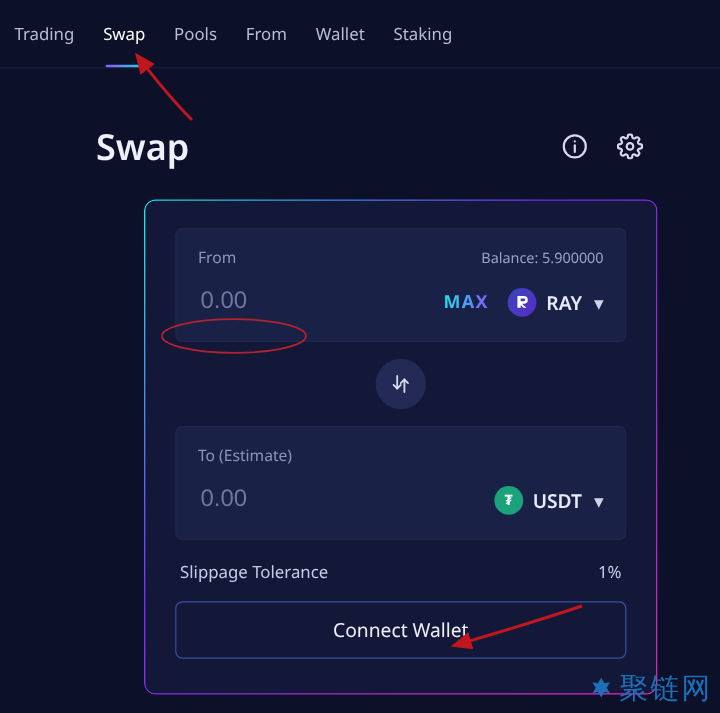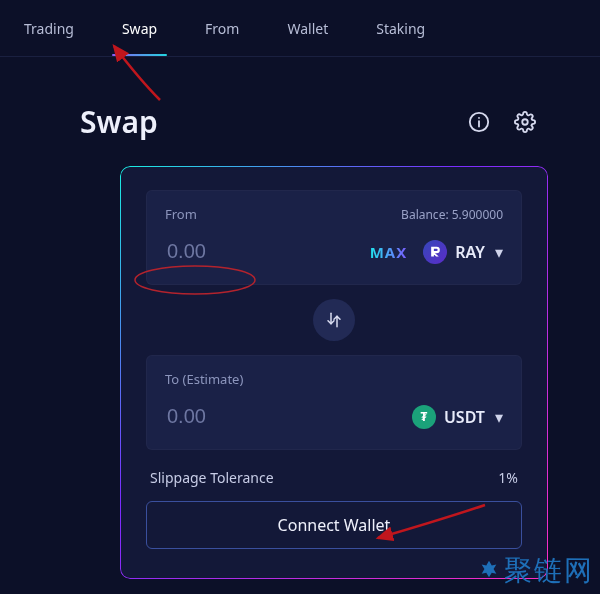--- a/index.html
+++ b/index.html
@@ -1,18 +1,18 @@
 <!DOCTYPE html>
 <html><head>
 <meta charset="utf-8">
 <style>
   html,body{margin:0;padding:0;width:600px;height:594px;background:#0c1028;font-family:system-ui,-apple-system,"Segoe UI",Roboto,Arial,sans-serif;color:#e7e9f5;overflow:hidden;position:relative;}
   
   .nav{display:flex;align-items:center;height:56px;border-bottom:1px solid #1a2040;padding:0 4px 0 0;position:relative;}
-  .nav-item{font-size:14px;color:#b7bdd6;padding:0 24px;height:56px;display:flex;align-items:center;cursor:pointer;position:relative;}
+  .nav-item{font-size:14px;color:#b7bdd6;padding:0 12px;height:56px;display:flex;align-items:center;cursor:pointer;position:relative;}
   .nav-item.active{color:#fff;}
   .nav-item.active::after{content:"";position:absolute;left:14px;right:14px;bottom:0;height:2px;background:linear-gradient(90deg,#8a5cf6,#22d6e0);border-radius:2px;}
   
   .head{display:flex;align-items:center;justify-content:space-between;padding:44px 60px 24px 80px;}
   .head h1{margin:0;font-size:30px;font-weight:600;color:#eef0fb;}
   .head-icons{display:flex;gap:16px;align-items:center;}
   .iconbtn{width:30px;height:30px;display:flex;align-items:center;justify-content:center;cursor:pointer;}
   .iconbtn svg{stroke:#d6d9ee;}
   
   .card{margin:0 52px 0 120px;border-radius:10px;padding:24px 26px 30px 26px;position:relative;background:#131838;}
@@ -34,31 +34,34 @@
   .tname{font-size:16px;font-weight:600;color:#e8ebfa;}
   .chev{color:#cfd3ea;margin-left:2px;}
   
   .swap-round{width:42px;height:42px;border-radius:50%;background:#222a55;display:flex;align-items:center;justify-content:center;margin:14px auto;cursor:pointer;}
   .swap-round svg{stroke:#d9dcf0;}
   
   .slip{display:flex;justify-content:space-between;align-items:center;font-size:14px;color:#c7cce6;margin:18px 4px 14px 4px;}
   .connect{border:1px solid #3a4f9d;border-radius:6px;height:46px;display:flex;align-items:center;justify-content:center;font-size:16px;color:#eef0fb;cursor:pointer;background:transparent;}
   
   .ann{position:absolute;pointer-events:none;}
-  .watermark{color:#1e6fb8;font-size:28px;letter-spacing:2px;}
+  .watermark{color:#1e6fb8;font-size:24px;letter-spacing:2px;}
 </style>
 </head>
 <body>
 
 <div class="nav">
   <div class="nav-item">
       <span>Trading</span>
     </div>
   <div class="nav-item active">
       <span>Swap</span>
+    </div>
+  <div class="nav-item">
+      <span>Pools</span>
     </div>
   <div class="nav-item">
       <span>From</span>
     </div>
   <div class="nav-item">
       <span>Wallet</span>
     </div>
   <div class="nav-item">
       <span>Staking</span>
     </div>

